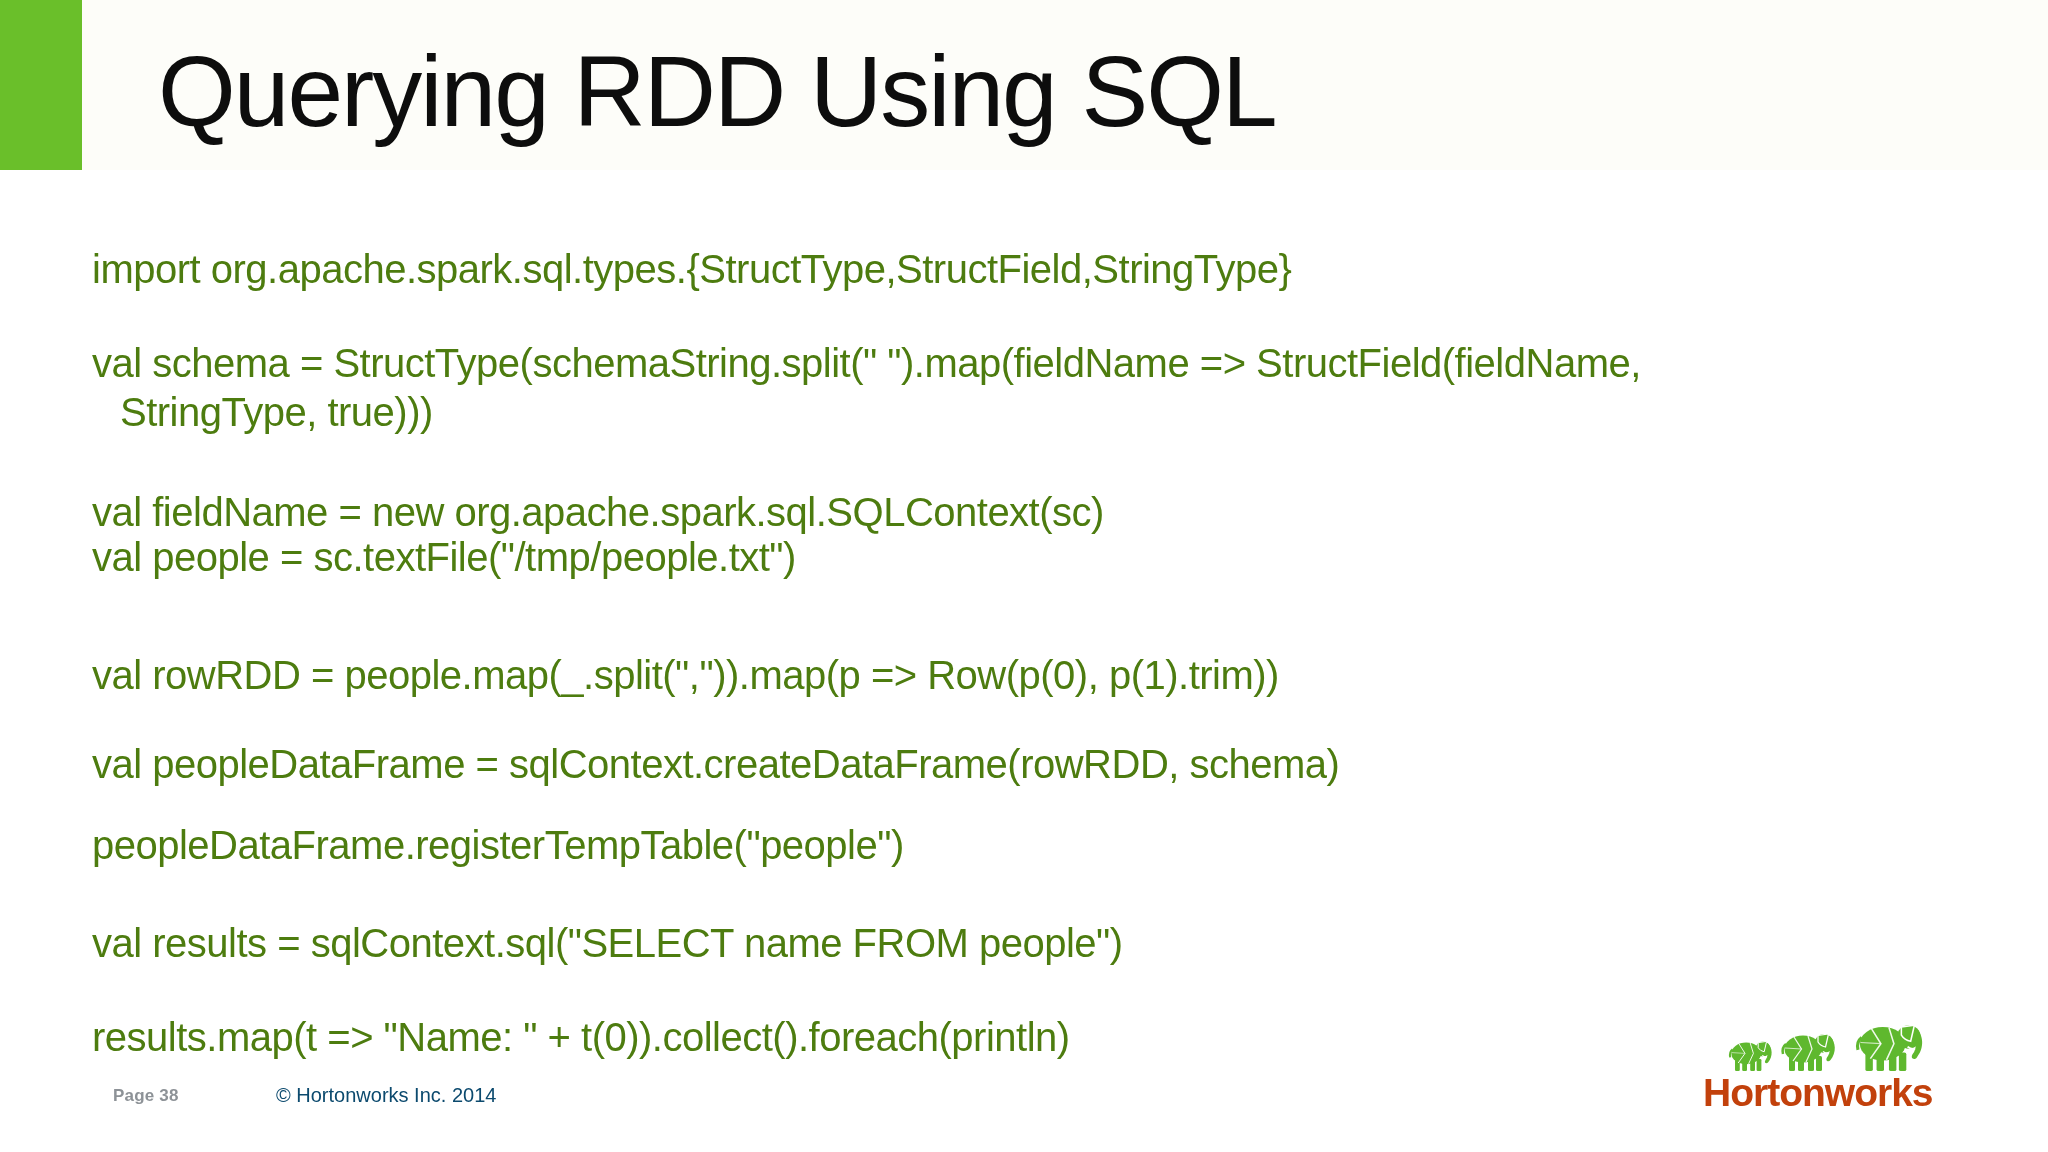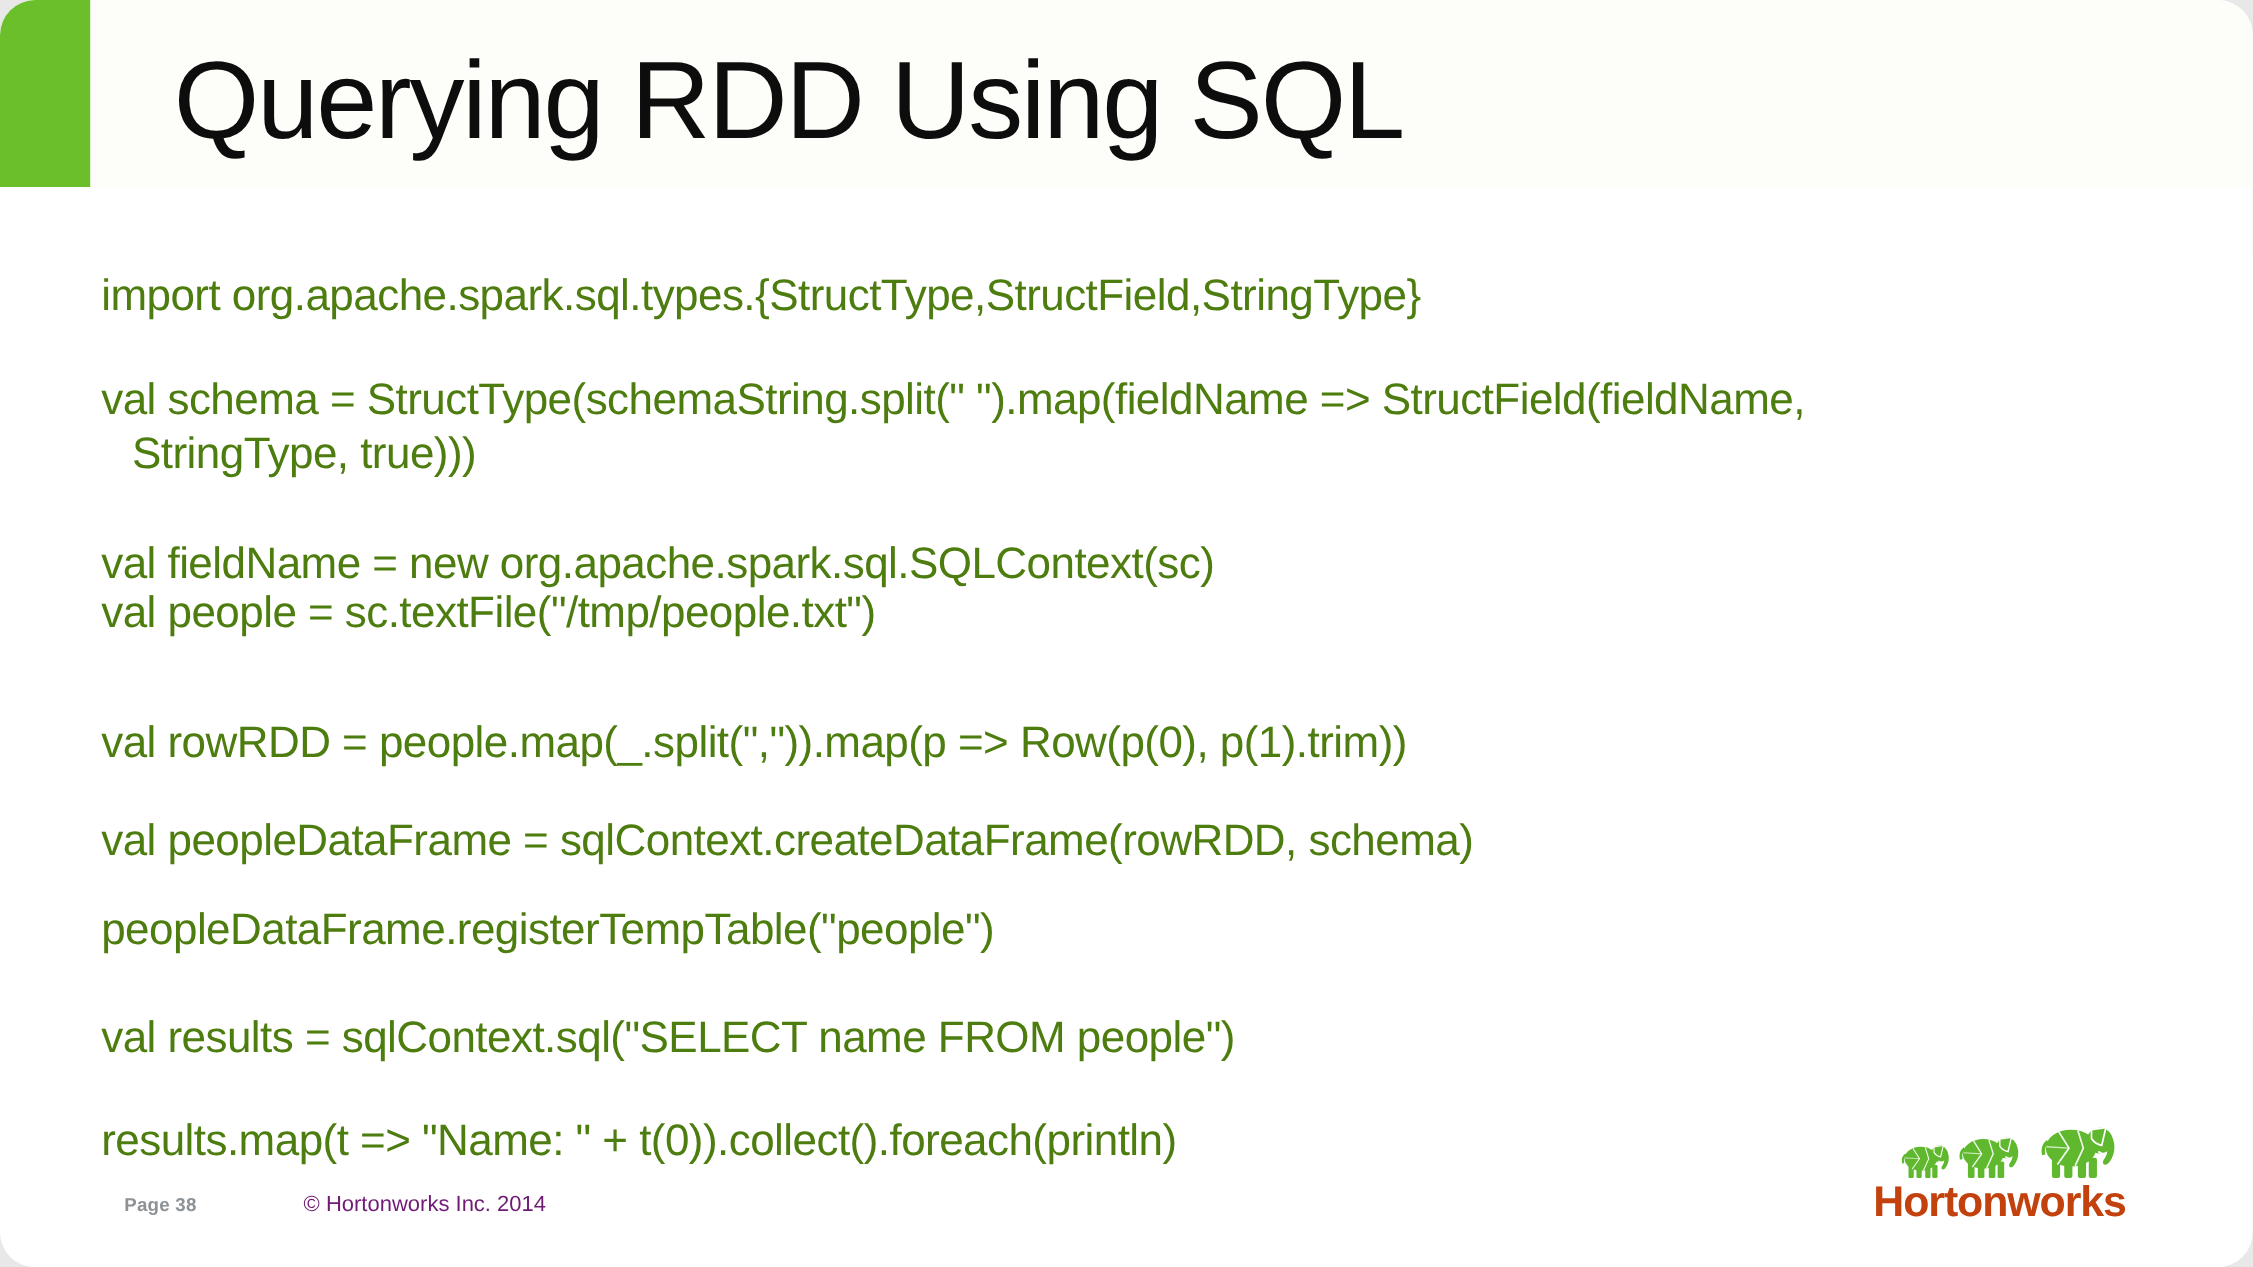--- a/index.html
+++ b/index.html
@@ -4,21 +4,20 @@
 <style>
   html, body { margin: 0; padding: 0; background: #e8e8e8; }
   .slide {
     position: relative;
     width: 2048px;
     height: 1152px;
     background: #ffffff;
     overflow: hidden;
     font-family: "Liberation Sans", sans-serif;
     color: #121212;
-    border-radius: 32px;
   }
   .header-band {
     position: absolute;
     left: 0; top: 0;
     width: 2048px; height: 170px;
     background: #fdfdf9;
   }
   .accent-bar {
     position: absolute;
     left: 0; top: 0;
@@ -51,21 +50,21 @@
     font-size: 17px;
     font-weight: 700;
     color: #8d9297;
     letter-spacing: 0.2px;
   }
   .footer-copyright {
     position: absolute;
     left: 276px; top: 1084px;
     font-size: 20px;
     font-weight: 400;
-    color: #701a75;
+    color: #0c4a6e;
   }
   .logo {
     position: absolute;
     left: 1703px; top: 1016px;
     width: 232px; height: 100px;
   }
   .logo svg { display: block; margin-left: 24px; }
   .wordmark {
     margin-top: -3px;
     font-size: 39px;

